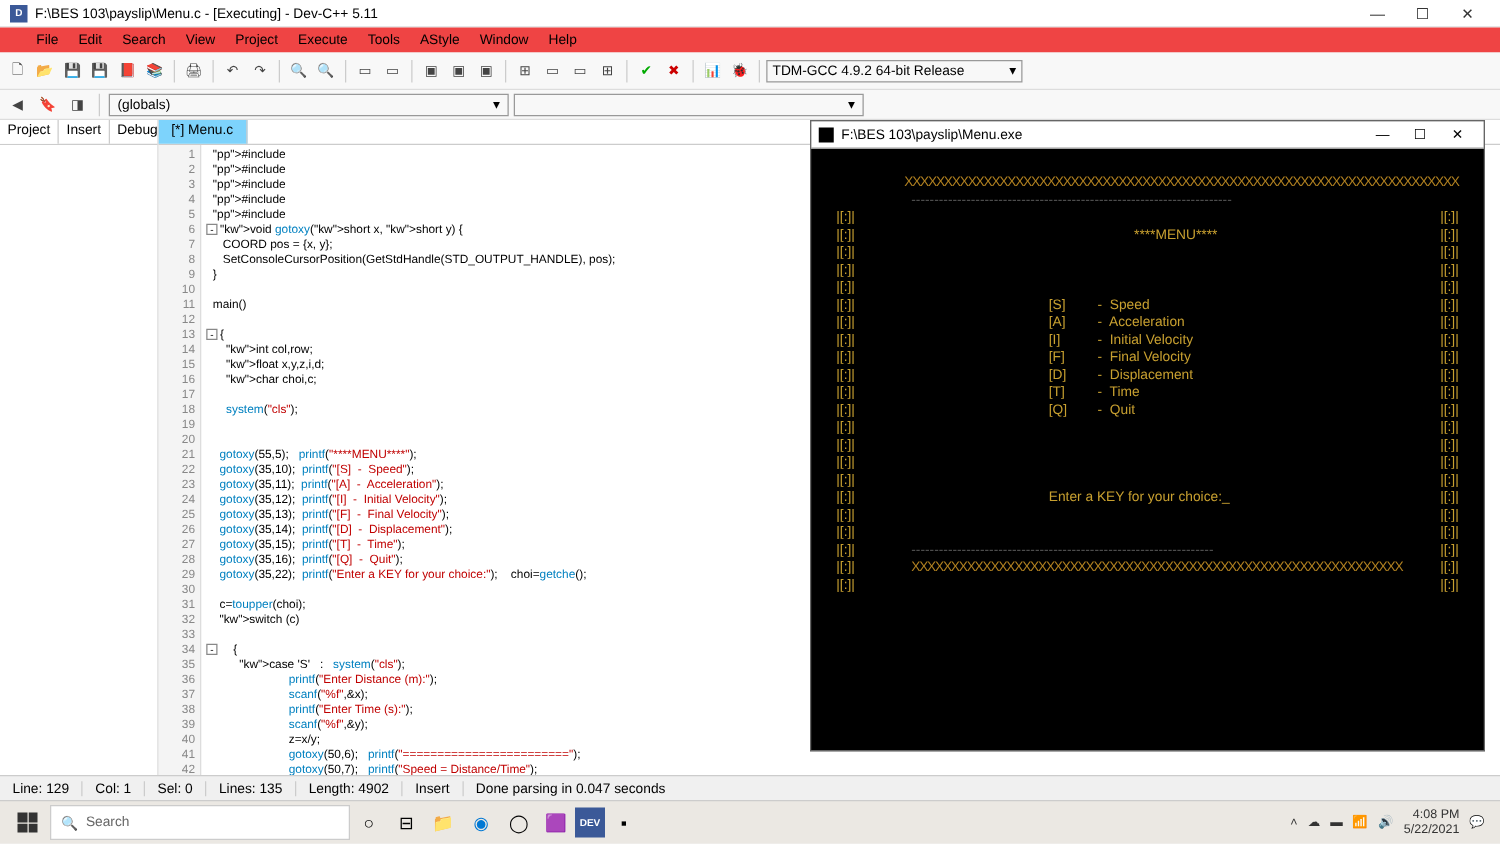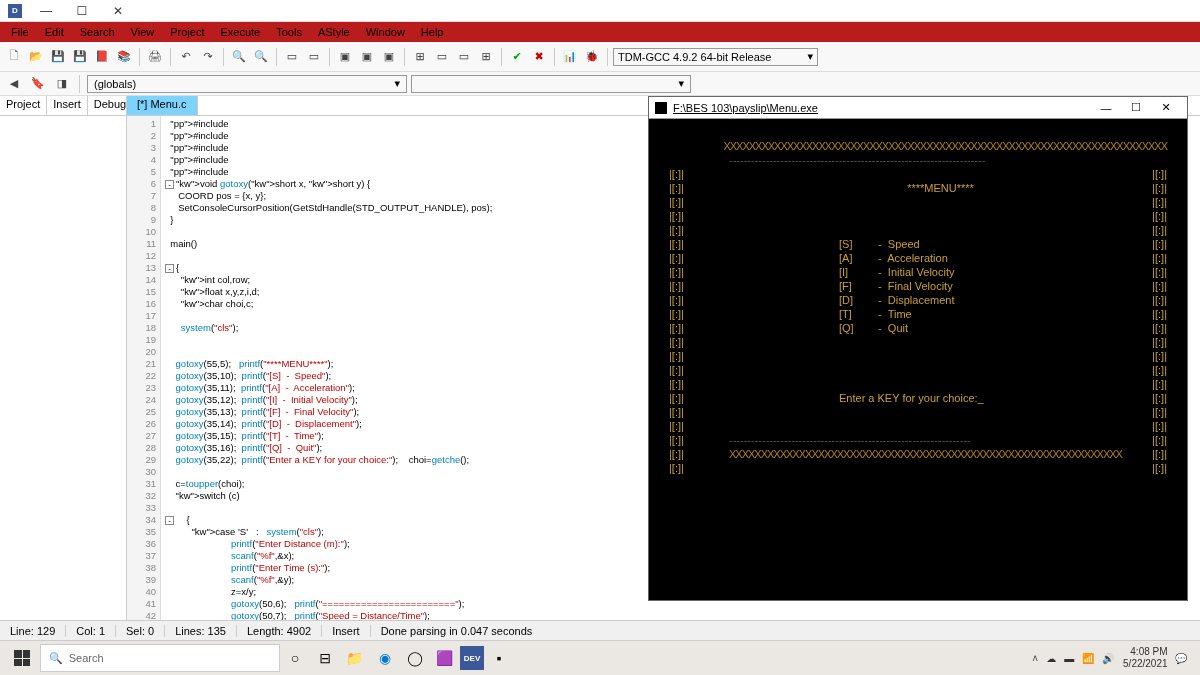--- a/index.html
+++ b/index.html
@@ -1,21 +1,21 @@
 <!DOCTYPE html>
 <html><head>
 <meta charset="utf-8">
 <style>
 * { margin:0; padding:0; box-sizing:border-box; font-family:"Segoe UI",Tahoma,sans-serif; }
 body { width:1200px; height:675px; background:#f0f0f0; overflow:hidden; font-size:11px; position:relative; }
 .titlebar { height:22px; background:#fff; display:flex; align-items:center; padding:0 8px; border-bottom:1px solid #ddd; }
 .titlebar .logo { width:14px; height:14px; background:#3b5998; margin-right:6px; color:#fff; font-size:8px; display:flex; align-items:center; justify-content:center; font-weight:bold; }
 .titlebar .title { flex:1; font-size:11px; }
 .titlebar .winbtn { width:36px; height:22px; display:flex; align-items:center; justify-content:center; color:#333; font-size:12px; }
-.menubar { height:20px; background:#b91c1c; display:flex; align-items:center; padding:0 4px; gap:2px; }
+.menubar { height:20px; background:#ef4444; display:flex; align-items:center; padding:0 22px; gap:2px; }
 .menubar span { padding:2px 7px; font-size:11px; }
 .toolbar { height:30px; background:#f8f8f8; border-bottom:1px solid #ddd; display:flex; align-items:center; padding:0 4px; gap:2px; }
 .tbtn { width:20px; height:20px; display:flex; align-items:center; justify-content:center; border:1px solid transparent; font-size:11px; color:#444; }
 .tsep { width:1px; height:18px; background:#ccc; margin:0 3px; }
 .compiler { height:18px; border:1px solid #999; padding:0 4px; font-family:"Courier New",monospace; font-size:11px; width:205px; display:flex; align-items:center; }
 .navrow { height:24px; background:#f8f8f8; border-bottom:1px solid #ddd; display:flex; align-items:center; padding:0 4px; gap:4px; }
 .globals { height:18px; border:1px solid #999; padding:0 6px; width:320px; display:flex; align-items:center; font-family:"Courier New",monospace; font-size:11px; }
 .main { display:flex; height:524px; }
 .sidebar { width:127px; background:#fff; border-right:1px solid #ccc; }
 .sidetabs { display:flex; height:20px; border-bottom:1px solid #ccc; }
@@ -28,21 +28,21 @@
 .gutter { width:34px; background:#f4f4f4; color:#888; text-align:right; padding:2px 4px 2px 0; border-right:1px solid #ddd; }
 .gutter div { height:12px; }
 .src { flex:1; padding:2px 4px; white-space:pre; color:#000; }
 .src div { height:12px; }
 .str { color:#c00000; }
 .cm { color:#0080c0; }
 .fold { display:inline-block; width:9px; height:9px; border:1px solid #888; font-size:8px; line-height:7px; text-align:center; margin-right:2px; vertical-align:middle; background:#fff; }
 .console { position:absolute; right:12px; top:0; width:540px; height:505px; background:#000; border:1px solid #666; }
 .contitle { height:22px; background:#fff; display:flex; align-items:center; padding:0 6px; border-bottom:1px solid #999; }
 .contitle .cicon { width:12px; height:12px; background:#000; margin-right:6px; }
-.contitle .ctxt { flex:1; font-size:11px;text-decoration:underline; }
+.contitle .ctxt { flex:1; font-size:11px; }
 .contitle .cbtn { width:30px; text-align:center; font-size:11px; }
 .conbody { padding:20px; font-family:Consolas,"Courier New",monospace; font-size:11px; line-height:14px; color:#c8a030; white-space:pre; }
 .conbody .row { display:flex; }
 .conbody .l { width:60px; }
 .conbody .r { margin-left:auto; text-align:right; }
 .xline { color:#b08020; letter-spacing:-1px; }
 .statusbar { height:20px; background:#f0f0f0; border-top:1px solid #ccc; display:flex; align-items:center; font-size:11px; }
 .statusbar div { padding:0 10px; border-right:1px solid #ccc; }
 .taskbar { position:absolute; bottom:0; left:0; right:0; height:35px; background:#ebe8e3; display:flex; align-items:center; padding:0 4px; border-top:1px solid #ccc; }
 .startbtn { width:36px; height:30px; display:flex; align-items:center; justify-content:center; }
@@ -51,20 +51,21 @@
 .search { height:28px; width:240px; border:1px solid #ccc; background:#fff; display:flex; align-items:center; padding:0 8px; gap:6px; color:#666; }
 .tbicon { width:30px; height:30px; display:flex; align-items:center; justify-content:center; font-size:14px; }
 .tray { margin-left:auto; display:flex; align-items:center; gap:8px; padding-right:8px; font-size:10px; color:#333; }
 .clock { text-align:right; line-height:12px; }
 </style>
 </head>
 <body>
 
 <div class="titlebar">
   <div class="logo">D</div>
+  <div class="title">F:\BES 103\payslip\Menu.c - [Executing] - Dev-C++ 5.11</div>
   <div class="winbtn">—</div>
   <div class="winbtn">☐</div>
   <div class="winbtn">✕</div>
 </div>
 
 <div class="menubar">
   <span>File</span>
   <span>Edit</span>
   <span>Search</span>
   <span>View</span>

